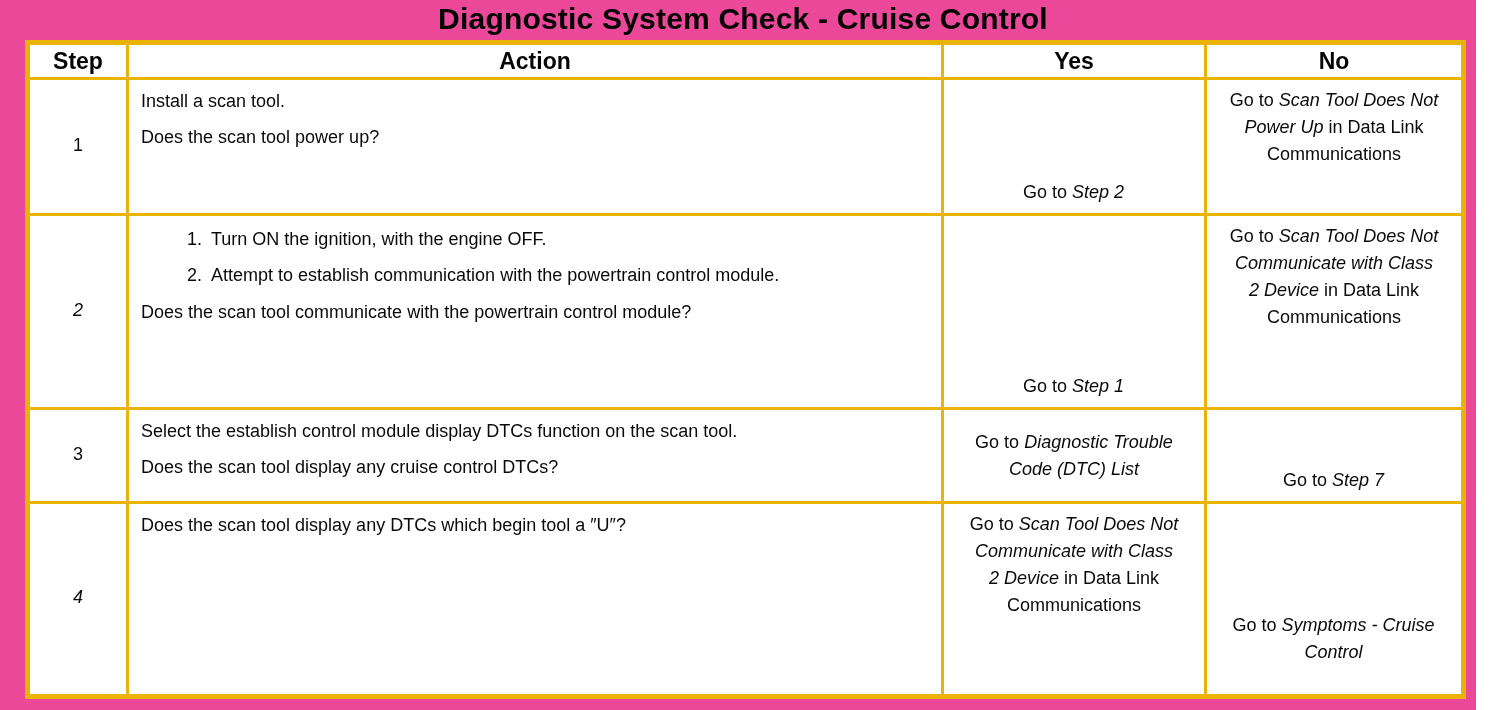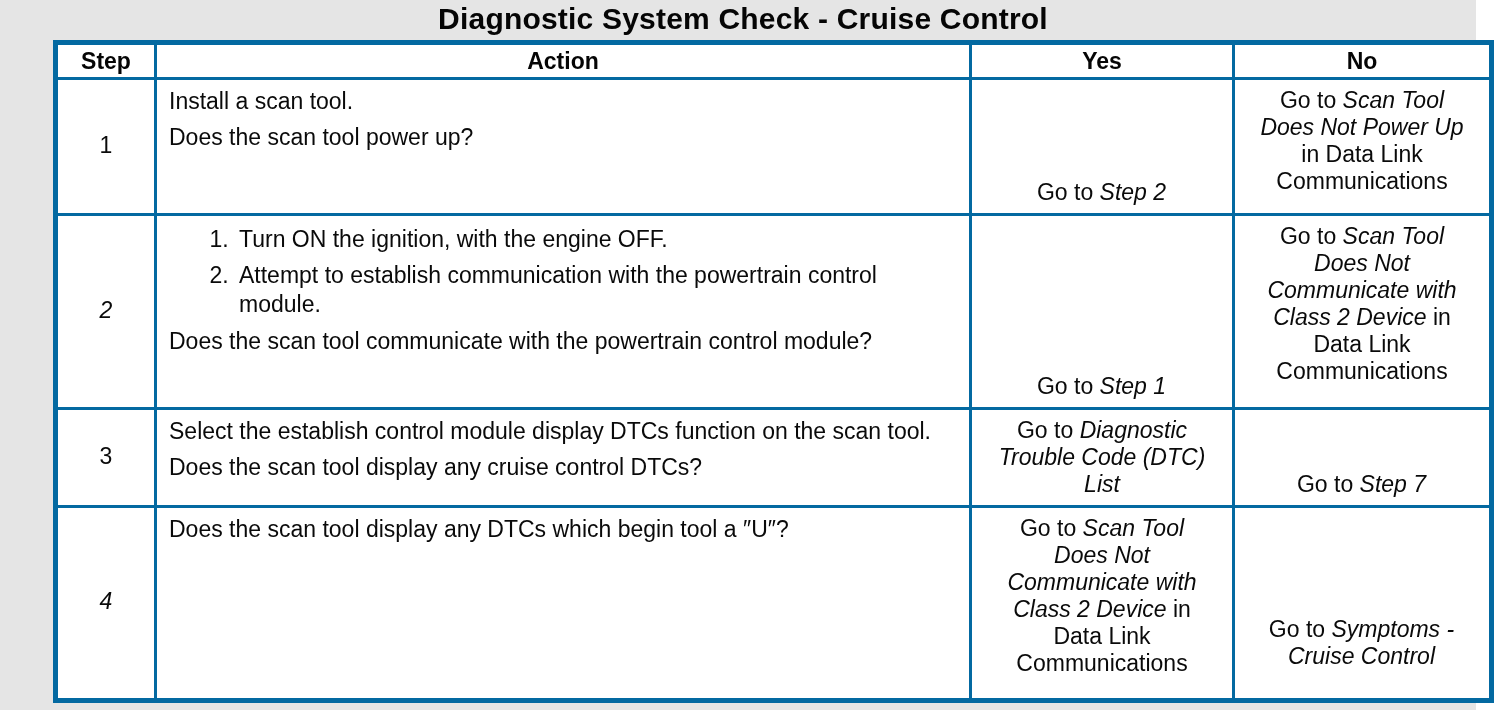--- a/index.html
+++ b/index.html
@@ -6,42 +6,41 @@
   html, body {
     width: 1504px; height: 710px;
     background: #ffffff;
     font-family: "Liberation Sans", "DejaVu Sans", sans-serif;
     color: #0a0a0a;
     overflow: hidden;
   }
   .page {
     position: relative;
     width: 1476px; height: 710px;
-    background: #e5e5e5;
+    background: #ec4899;
   }
   .title {
     position: absolute;
     left: 25px; top: 2px; width: 1436px;
     text-align: center;
     font-size: 30px;
     font-weight: bold;
     letter-spacing: 0.2px;
     color: #050505;
   }
   table.diag-table {
     position: absolute;
     left: 25px; top: 40px;
     width: 1436px;
     border-collapse: collapse;
     table-layout: fixed;
     background: #fff;
   }
   table.diag-table, table.diag-table th, table.diag-table td {
-    border: 3px solid #0369a1;
-    margin-left: 28px;
+    border: 3px solid #eab308;
   }
   table.diag-table { border-width: 5px; }
 
   col.col-step   { width: 100px; }
   col.col-action { width: 815px; }
   col.col-yes    { width: 263px; }
   col.col-no     { width: 258px; }
 
   tr.r-head { height: 36px; }
   tr.r1 { height: 136px; }
@@ -50,21 +49,21 @@
   tr.r4 { height: 194px; }
 
   th {
     font-size: 23px;
     font-weight: bold;
     text-align: center;
     vertical-align: middle;
     padding: 2px;
     color: #050505;
   }
-  td { font-size: 23px; line-height: 28px; }
+  td { font-size: 18px; line-height: 28px; }
 
   td.step-cell {
     text-align: center;
     vertical-align: middle;
     padding-bottom: 4px;
   }
   td.step-cell.step-italic { font-style: italic; }
 
   td.action-cell {
     vertical-align: top;

